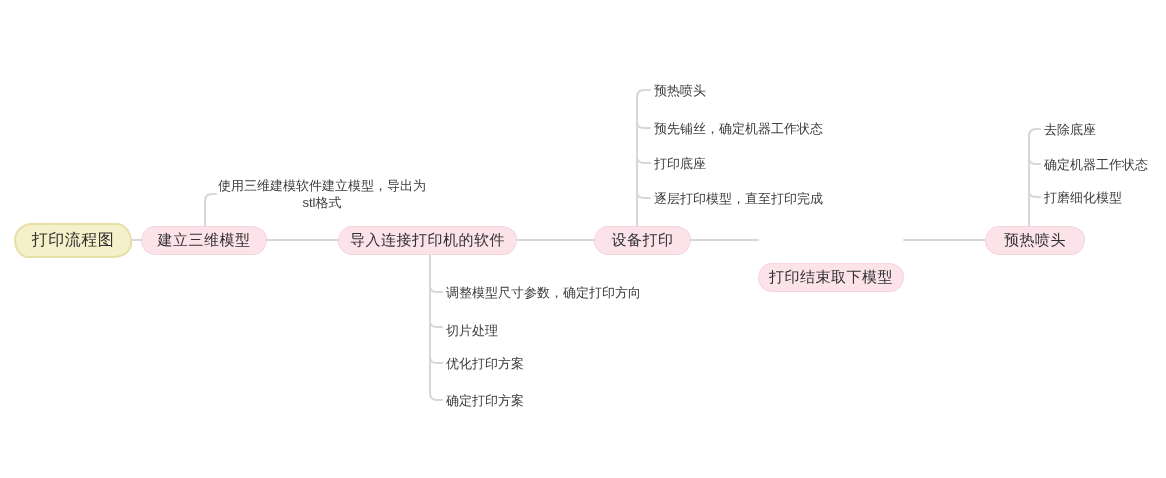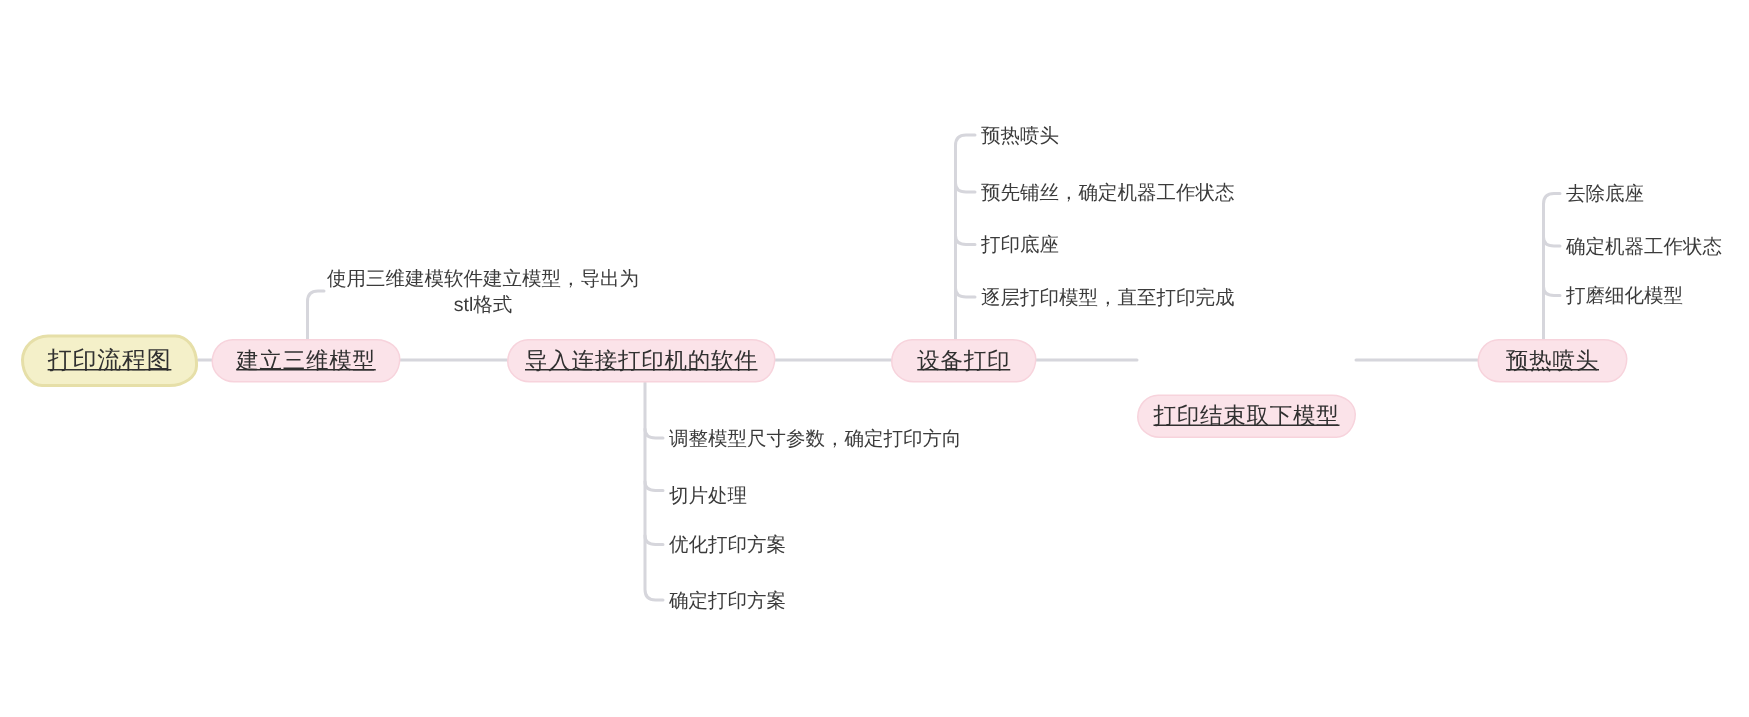--- a/index.html
+++ b/index.html
@@ -29,21 +29,20 @@
     align-items: center;
     justify-content: center;
     background: #fbe3e9;
     border: 1.5px solid #f7d3dc;
     border-radius: 15px 17px 14px 16px / 16px 14px 17px 15px;
     color: #303030;
     font-size: 15px;
     letter-spacing: 0.5px;
     white-space: nowrap;
     cursor: default;
-    text-decoration: underline;
   }
   .node.root {
     background: #f4f0c9;
     border: 2px solid #e6dfa8;
     border-radius: 18px 15px 19px 14px / 17px 19px 14px 18px;
     font-size: 16px;
   }
   .sub {
     position: absolute;
     transform: translateY(-50%);

